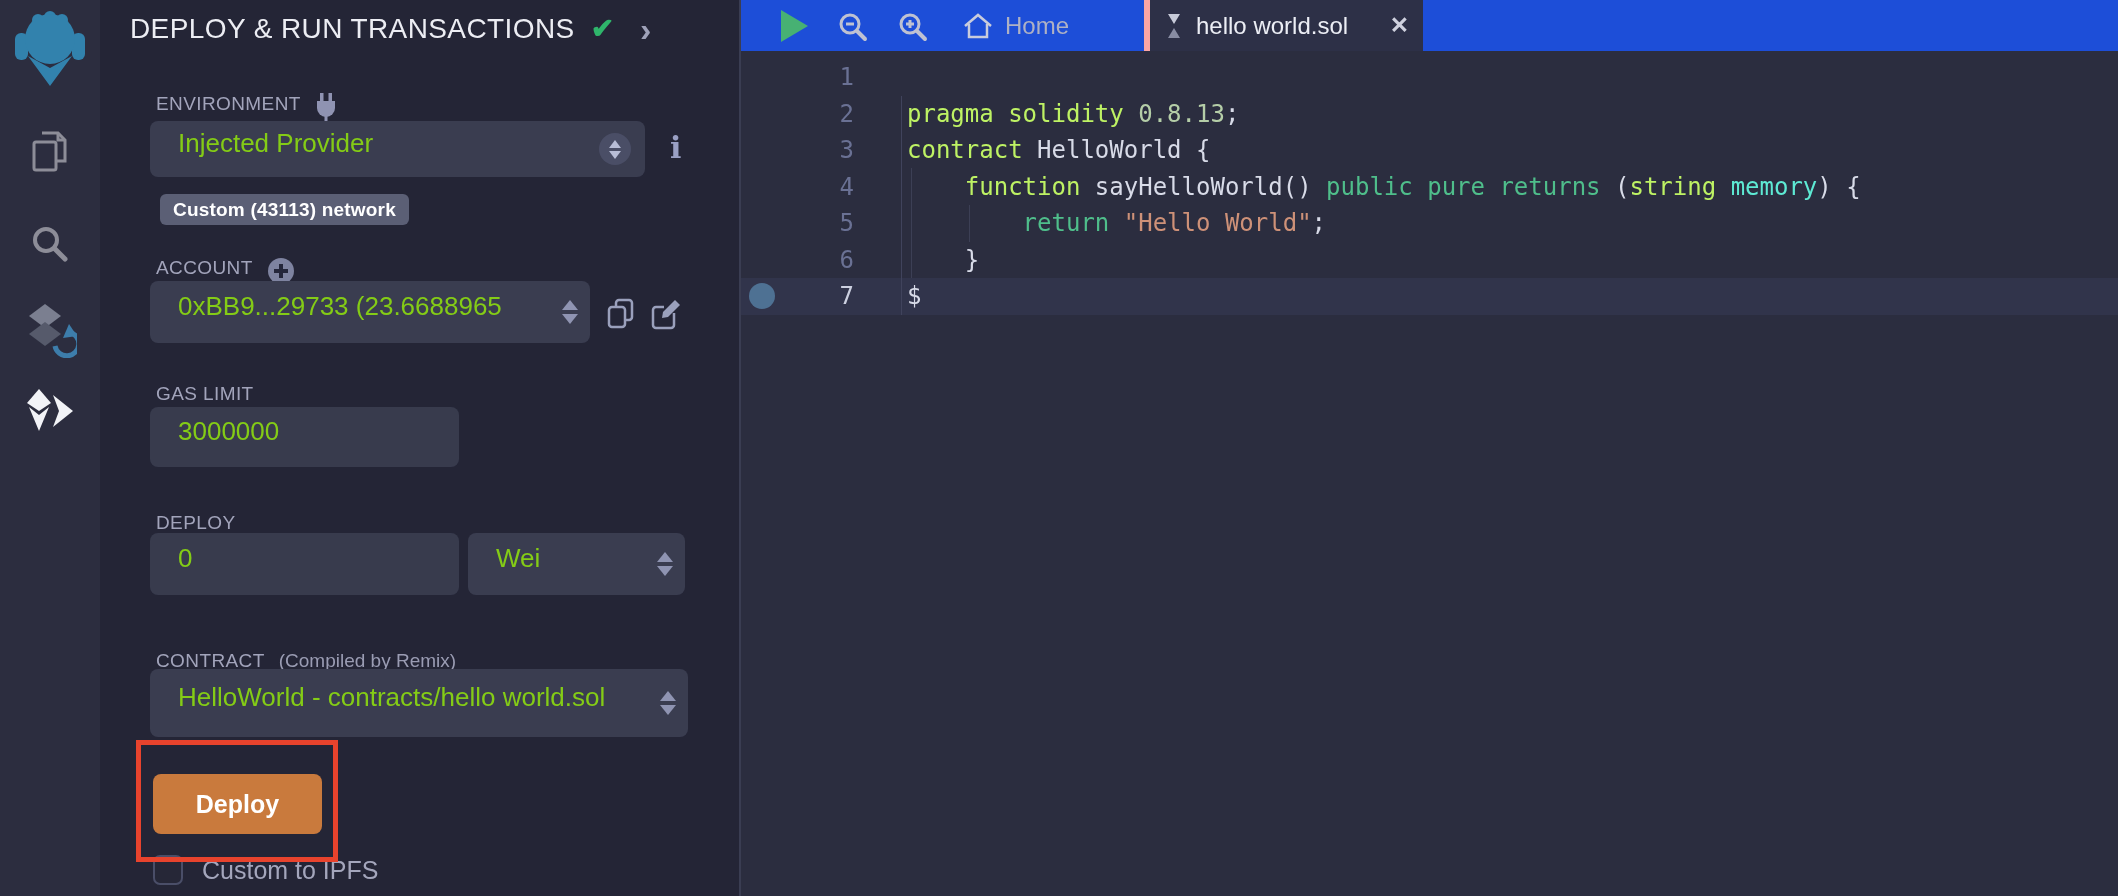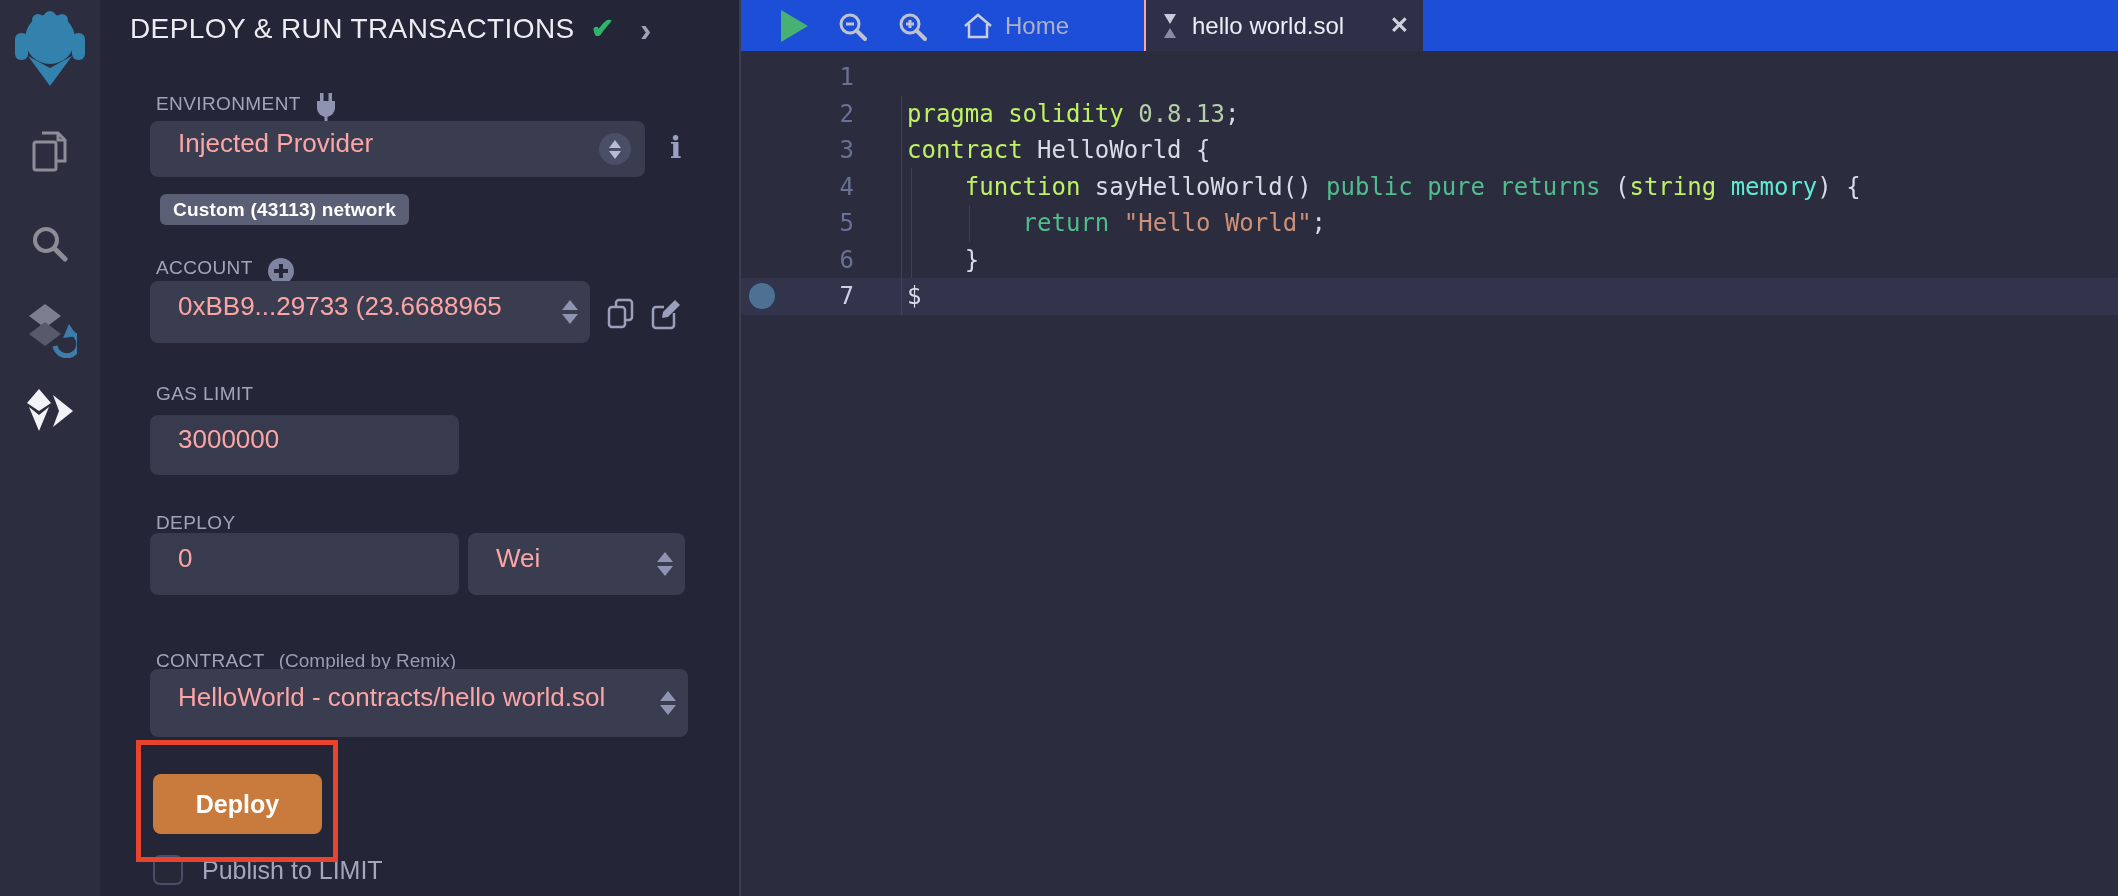--- a/index.html
+++ b/index.html
@@ -17,41 +17,41 @@
   
   .panel{position:relative;width:639px;height:100%;background:#242536;flex:0 0 auto;
          border-right:2px solid #3a3d52;}
   .title-row{position:absolute;top:12px;left:30px;display:flex;align-items:center;}
   .title-row h1{margin:0;font-size:28px;font-weight:500;color:#ecedf3;letter-spacing:.4px;}
   .check{color:#2fb56b;font-size:28px;font-weight:bold;margin-left:16px;}
   .chev{color:#9ea1b8;font-size:34px;font-weight:bold;margin-left:26px;line-height:28px;cursor:pointer;}
 
   .plabel{position:absolute;left:56px;font-size:19px;color:#a2a4bb;letter-spacing:.4px;
           display:flex;align-items:flex-start;gap:14px;margin-top:12px;}
-  .sel,.inp{position:absolute;background:#3a3d50;border-radius:8px;color:#fca5a5;
+  .sel,.inp{position:absolute;background:#3a3d50;border-radius:8px;color:#84cc16;
         font-size:26px;display:flex;align-items:center;padding:0 0 12px 28px;box-sizing:border-box;
         white-space:nowrap;overflow:hidden;cursor:pointer;}
   .inp{background:#383b4d;cursor:text;}
 
   .env-select{top:121px;left:50px;width:495px;height:56px;}
   .circle-stepper{position:absolute;right:14px;top:50%;transform:translateY(-50%);
         width:32px;height:32px;border-radius:50%;background:#4a4e66;
         display:flex;flex-direction:column;align-items:center;justify-content:center;gap:3px;}
   .info-i{position:absolute;top:130px;left:570px;font-family:"DejaVu Serif",serif;
         font-weight:bold;font-size:30px;color:#9aa0c4;cursor:pointer;}
   .badge{position:absolute;top:194px;left:60px;height:31px;background:#5b5f75;border-radius:6px;
         color:#ffffff;font-size:19px;font-weight:bold;display:flex;align-items:center;
         padding:0 13px;letter-spacing:.2px;}
 
   .account-select{top:281px;left:50px;width:440px;height:62px;}
   .icon-btn{position:absolute;cursor:pointer;display:flex;align-items:center;justify-content:center;}
   .copy-btn{top:296px;left:504px;width:34px;height:36px;}
   .edit-btn{top:296px;left:549px;width:34px;height:36px;}
 
-  .gas-input{top:407px;left:50px;width:309px;height:60px;margin-top:8px;}
+  .gas-input{top:407px;left:50px;width:309px;height:60px;}
   .value-input{top:533px;left:50px;width:309px;height:62px;}
   .wei-select{top:533px;left:368px;width:217px;height:62px;}
   .contract-select{top:669px;left:50px;width:538px;height:68px;padding-right:34px;}
 
   .stepper{position:absolute;right:12px;top:50%;transform:translateY(-50%);
         display:flex;flex-direction:column;gap:4px;align-items:center;}
   .tri-up{width:0;height:0;border-left:8px solid transparent;border-right:8px solid transparent;
         border-bottom:10px solid #8f94b2;}
   .tri-down{width:0;height:0;border-left:8px solid transparent;border-right:8px solid transparent;
         border-top:10px solid #8f94b2;}
@@ -71,21 +71,21 @@
   
   .editor{position:relative;flex:1 1 auto;height:100%;background:#2b2d3f;overflow:hidden;}
   .topbar{position:absolute;top:0;left:0;right:0;height:51px;background:#1d4ed8;}
   .play{position:absolute;left:40px;top:10px;width:0;height:0;cursor:pointer;
         border-left:27px solid #47b173;border-top:16px solid transparent;border-bottom:16px solid transparent;}
   .zoom-ico{position:absolute;top:11px;cursor:pointer;}
   .zo{left:96px;} .zi{left:156px;}
   .home-tab{position:absolute;left:222px;top:0;height:51px;display:flex;align-items:center;gap:12px;cursor:pointer;}
   .home-lbl{font-size:24px;color:#aeb1c4;}
   .file-tab{position:absolute;left:403px;top:0;width:279px;height:51px;background:#2d3047;
-        border-left:2px solid #fca5a5;display:flex;align-items:center;padding:0 14px;
+        border-left:6px solid #fca5a5;display:flex;align-items:center;padding:0 14px;
         box-sizing:border-box;cursor:pointer;}
   .file-lbl{font-size:24px;color:#eceef5;margin-left:12px;}
   .close-x{margin-left:auto;font-size:23px;font-weight:bold;color:#ced0de;cursor:pointer;}
 
   .code{position:absolute;top:51px;left:0;right:0;bottom:0;padding-top:8px;
         font-family:"DejaVu Sans Mono",monospace;font-size:24px;}
   .crow{position:relative;display:flex;height:36.5px;line-height:36.5px;}
   .crow.active{background:#31344b;}
   .gut{flex:0 0 160px;box-sizing:border-box;text-align:right;padding-right:47px;
        color:#6a7194;cursor:pointer;}
@@ -230,21 +230,21 @@
         <span class="tri-up"></span>
           <span class="tri-down"></span>
       </span>
     </div>
 
     <div class="red-rect"></div>
     <button class="deploy-btn">Deploy</button>
 
     <div class="publish-row">
       <span class="checkbox"></span>
-      <span class="publish-lbl">Publish to LIMIT</span>
+      <span class="publish-lbl">Custom to IPFS</span>
     </div>
   </section>
 
   <section class="editor">
     <div class="topbar">
       <div class="play"></div>
       <div class="zoom-ico zo">
         <svg width="32" height="32" viewBox="0 0 32 32">
           <circle cx="13" cy="13" r="9" fill="none" stroke="#bfc2d2" stroke-width="3"></circle>
           <line x1="20" y1="20" x2="28" y2="28" stroke="#bfc2d2" stroke-width="4" stroke-linecap="round"></line>

